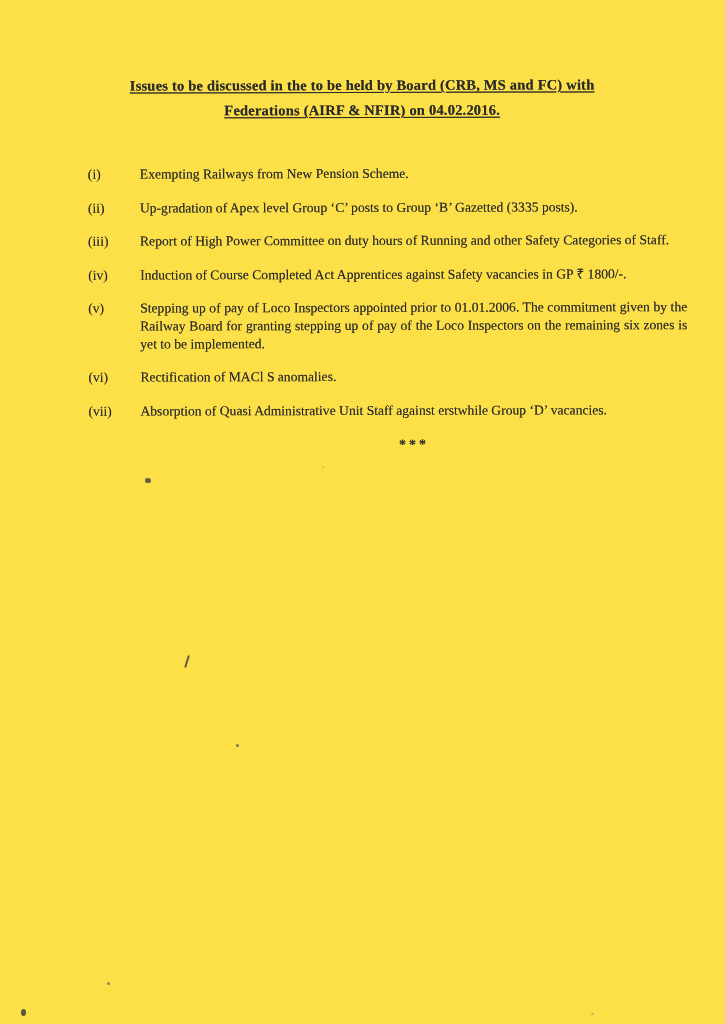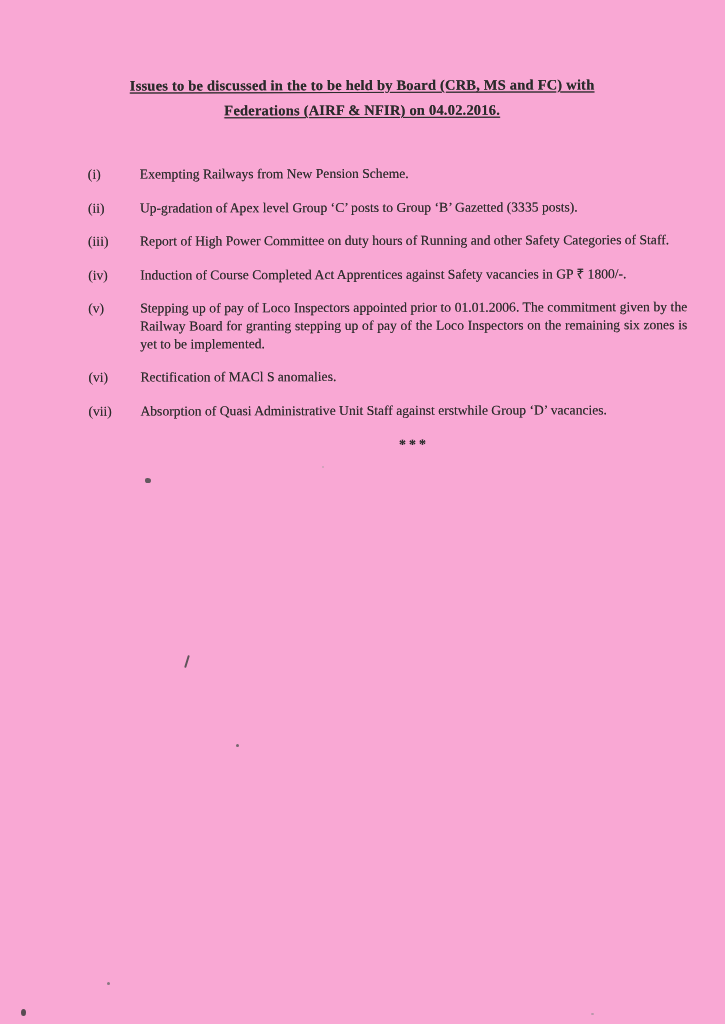--- a/index.html
+++ b/index.html
@@ -13,21 +13,21 @@
     position: relative;
     overflow: hidden;
     font-family: "Liberation Serif", serif;
     color: #2b2b2b;
   }
   .page {
     position: absolute;
     left: 0; top: 0;
     width: 725px;
     height: 1024px;
-    background: #f9a8d4;
+    background: #fde047;
   }
   .content {
     position: absolute;
     left: 0; top: 0;
     width: 725px;
     transform: rotate(-0.15deg);
   }
   .title-block {
     margin: 73px 60px 0 60px;
     text-align: center;

